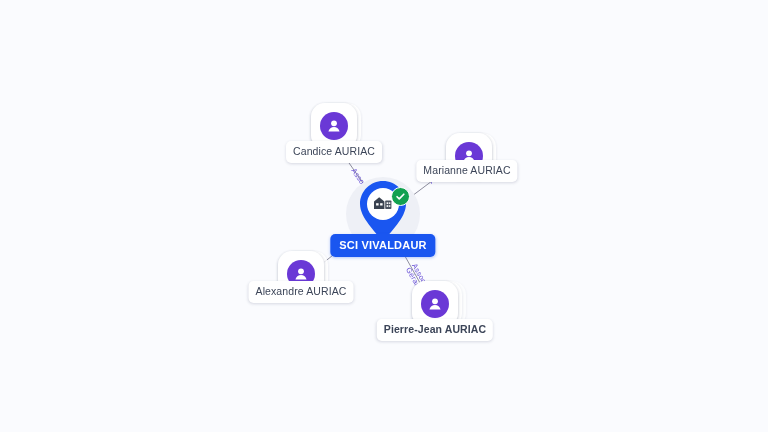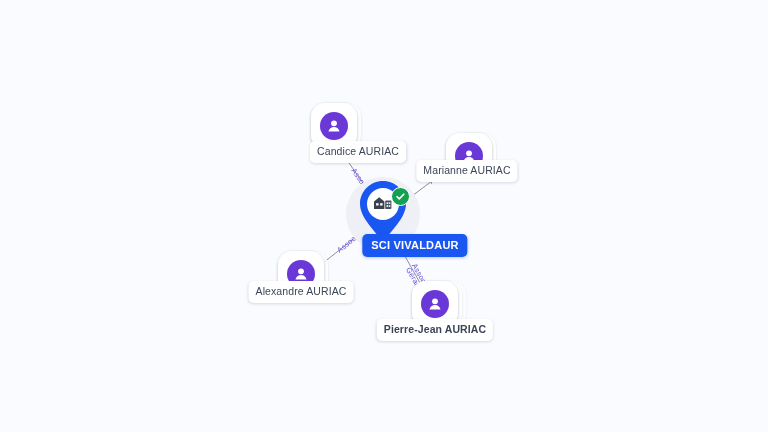--- a/index.html
+++ b/index.html
@@ -163,21 +163,21 @@
         <div class="stack s1"></div>
         <div class="avatar-card">
           <div class="avatar-circle" style="background: rgb(106, 56, 214);">
             <svg viewBox="0 0 24 24" width="18" height="18">
               <circle cx="12" cy="8.4" r="3.9" fill="#ffffff"></circle>
               <path d="M4.6 19.4 C5.3 15.3 8.3 13.2 12 13.2 C15.7 13.2 18.7 15.3 19.4 19.4 Z" fill="#ffffff"></path>
             </svg>
           </div>
         </div>
       </div>
-      <div class="node-label" style="left: 334px; top: 141px; margin-left: 24px;">Candice AURIAC</div>
+      <div class="node-label" style="left: 334px; top: 141px;">Candice AURIAC</div>
       <div class="person" style="left: 469px; top: 156px;">
         <div class="stack s2"></div>
         <div class="stack s1"></div>
         <div class="avatar-card">
           <div class="avatar-circle" style="background: rgb(106, 56, 214);">
             <svg viewBox="0 0 24 24" width="18" height="18">
               <circle cx="12" cy="8.4" r="3.9" fill="#ffffff"></circle>
               <path d="M4.6 19.4 C5.3 15.3 8.3 13.2 12 13.2 C15.7 13.2 18.7 15.3 19.4 19.4 Z" fill="#ffffff"></path>
             </svg>
           </div>
@@ -229,16 +229,16 @@
           <rect x="12.6" y="9.2" width="1.7" height="1.7" fill="#ffffff"></rect>
           <rect x="15.1" y="9.2" width="1.2" height="1.7" fill="#ffffff"></rect>
         </g>
       </svg>
     </div>
     <div class="verified">
       <svg viewBox="0 0 14 14" width="11" height="11">
         <path d="M2.6 7.3 L5.4 10 L11.2 4.1" stroke="#ffffff" stroke-width="2.1" fill="none" stroke-linecap="round" stroke-linejoin="round"></path>
       </svg>
     </div>
-    <div class="company-label" id="company-label" style="left: 0px; top: 20px; margin-left: 32px;">SCI VIVALDAUR</div>
+    <div class="company-label" id="company-label" style="left: 0px; top: 20px;">SCI VIVALDAUR</div>
   </div>
 
 </div>
 
 </body></html>

